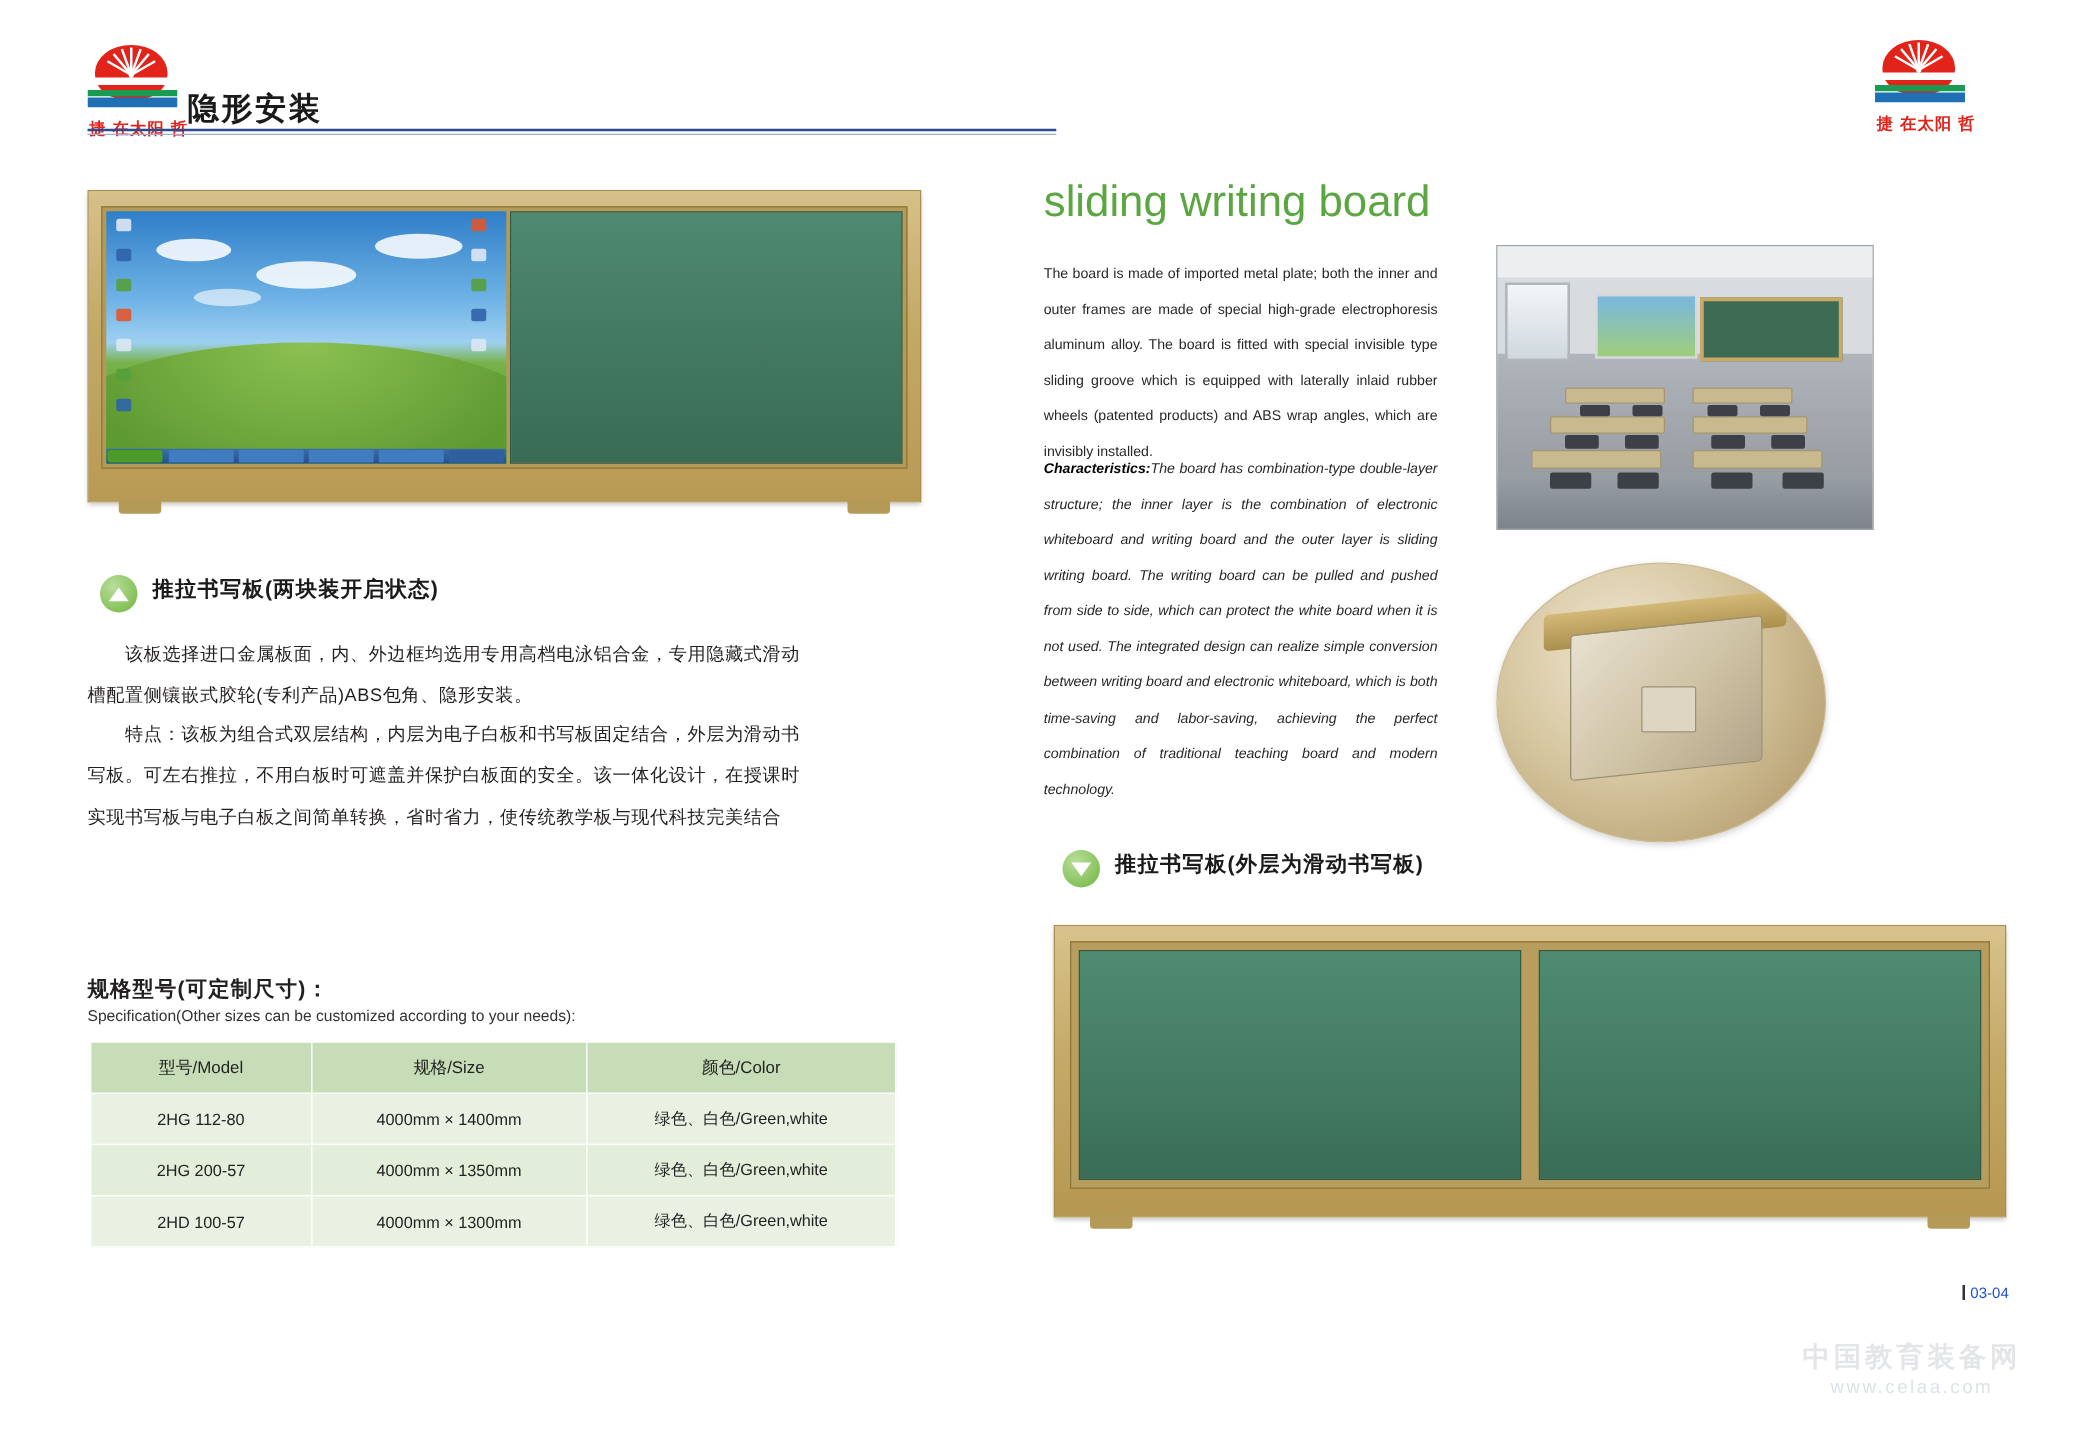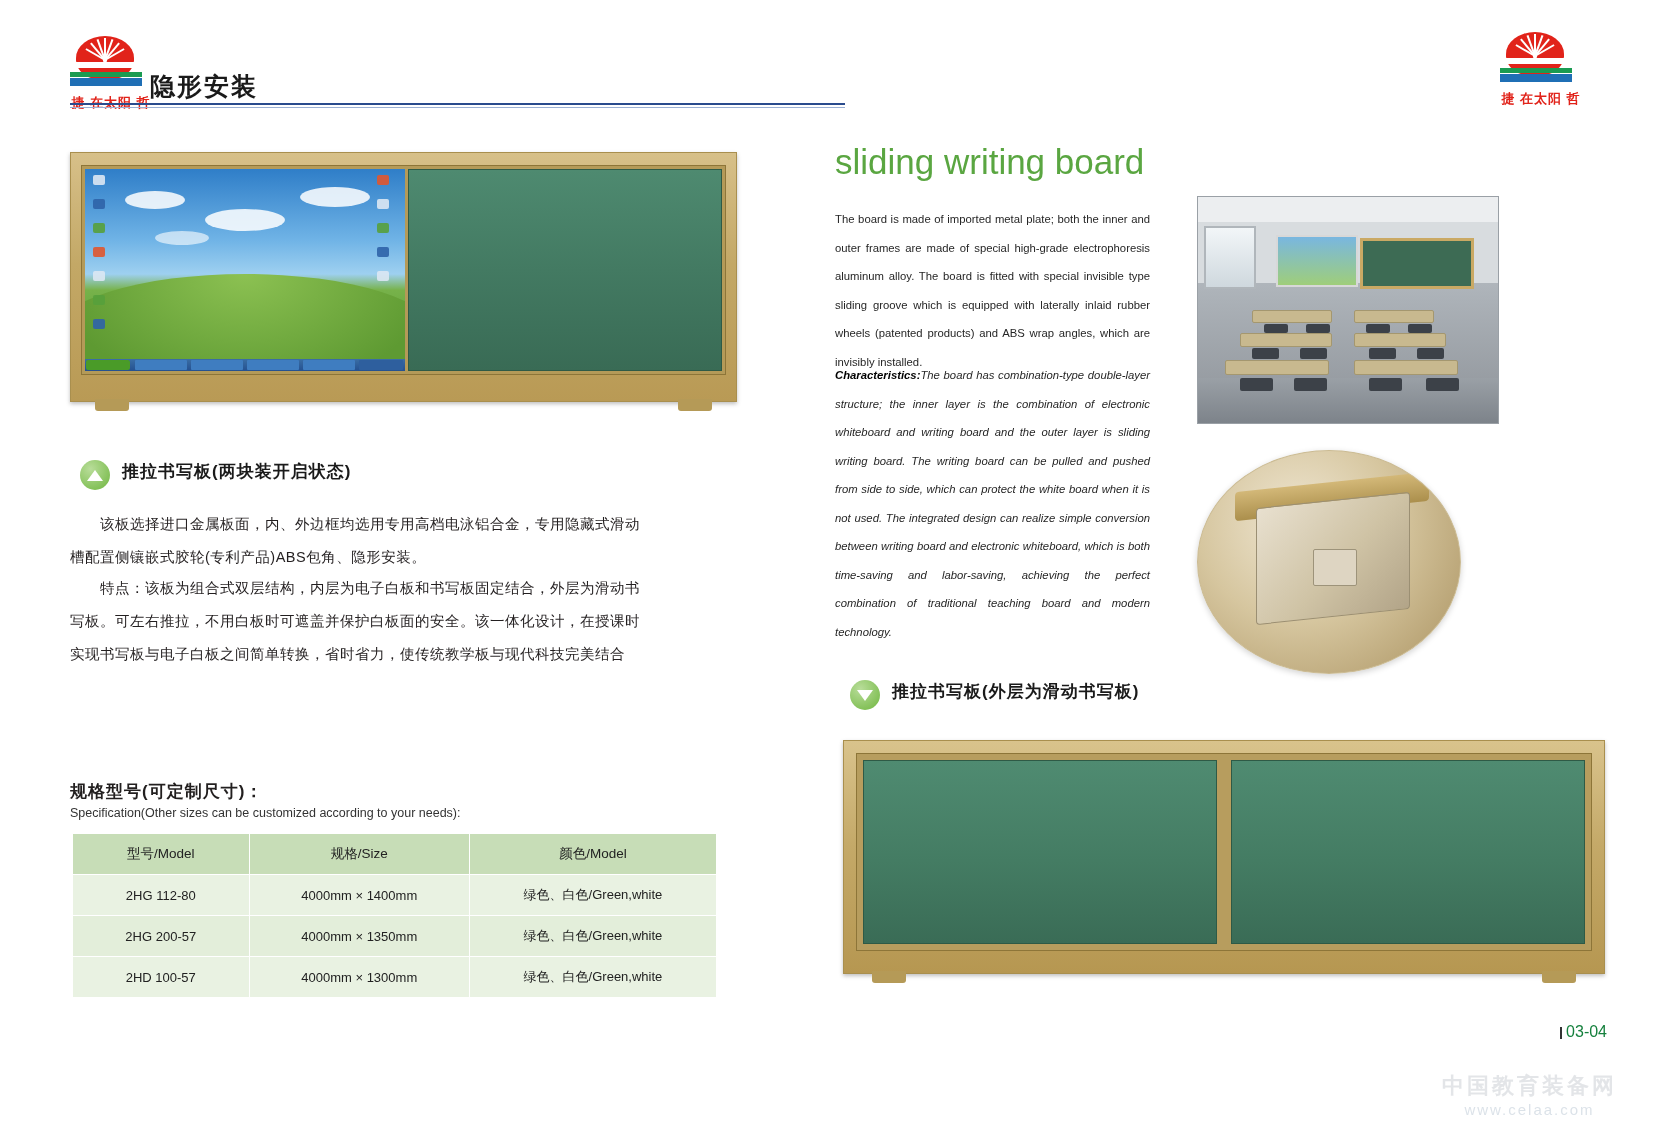--- a/index.html
+++ b/index.html
@@ -223,21 +223,21 @@
     background:linear-gradient(180deg,#4f8b71 0%, #447c63 55%, #3a6c56 100%);
     border:1px solid #2e5a46;
   }
   .board-closed .pane.l { left:6px; width:48%; }
   .board-closed .pane.r { right:6px; width:48%; }
   .board-closed .foot {
     position:absolute; bottom:-10px; width:34px; height:12px; background:#b59a57; border-radius:0 0 3px 3px;
   }
 
   .pagenum {
-    position:absolute; right:70px; bottom:105px; font-size:16px; color:#15803d;
+    position:absolute; right:70px; bottom:105px; font-size:12px; color:#1d4ed8;
   }
   .pagenum .bar { display:inline-block; width:2px; height:12px; background:#333; margin-right:4px; vertical-align:-2px; }
 
   .watermark {
     position:absolute; right:60px; bottom:28px; text-align:center; opacity:.5;
   }
   .watermark .cn { font-size:22px; color:#c9cdd2; letter-spacing:3px; font-weight:bold; }
   .watermark .url { font-size:15px; color:#b9c6d3; letter-spacing:2px; }
 </style>
 </head>
@@ -313,21 +313,21 @@
     <div class="para" style="left:70px; top:508px; width:570px; text-indent:30px;">该板选择进口金属板面，内、外边框均选用专用高档电泳铝合金，专用隐藏式滑动槽配置侧镶嵌式胶轮(专利产品)ABS包角、隐形安装。</div>
 
     <div class="spec-title">规格型号(可定制尺寸)：</div>
     <div class="spec-sub">Specification(Other sizes can be customized according to your needs):</div>
 
     <table class="spec">
       <thead>
         <tr>
           <th style="width:175px;">型号/Model</th>
           <th style="width:222px;">规格/Size</th>
-          <th style="width:248px;">颜色/Model</th>
+          <th style="width:248px;">颜色/Color</th>
         </tr>
       </thead>
       <tbody>
         <tr>
           <td>2HG 112-80</td>
           <td>4000mm × 1400mm</td>
           <td>绿色、白色/Green,white</td>
         </tr>
         <tr>
           <td>2HG 200-57</td>

